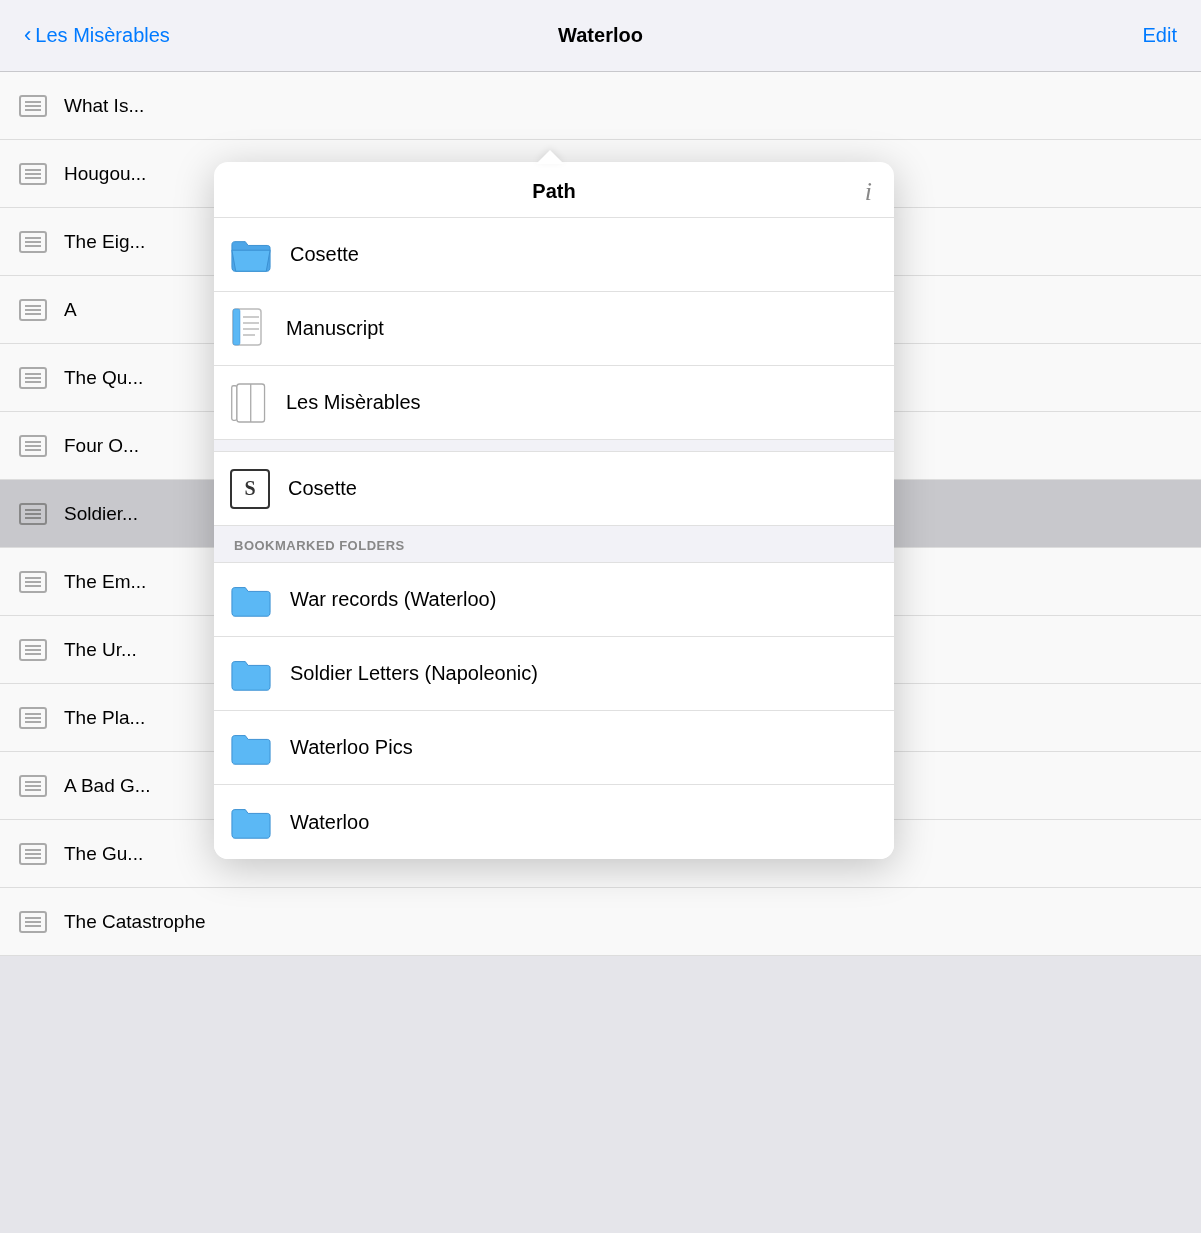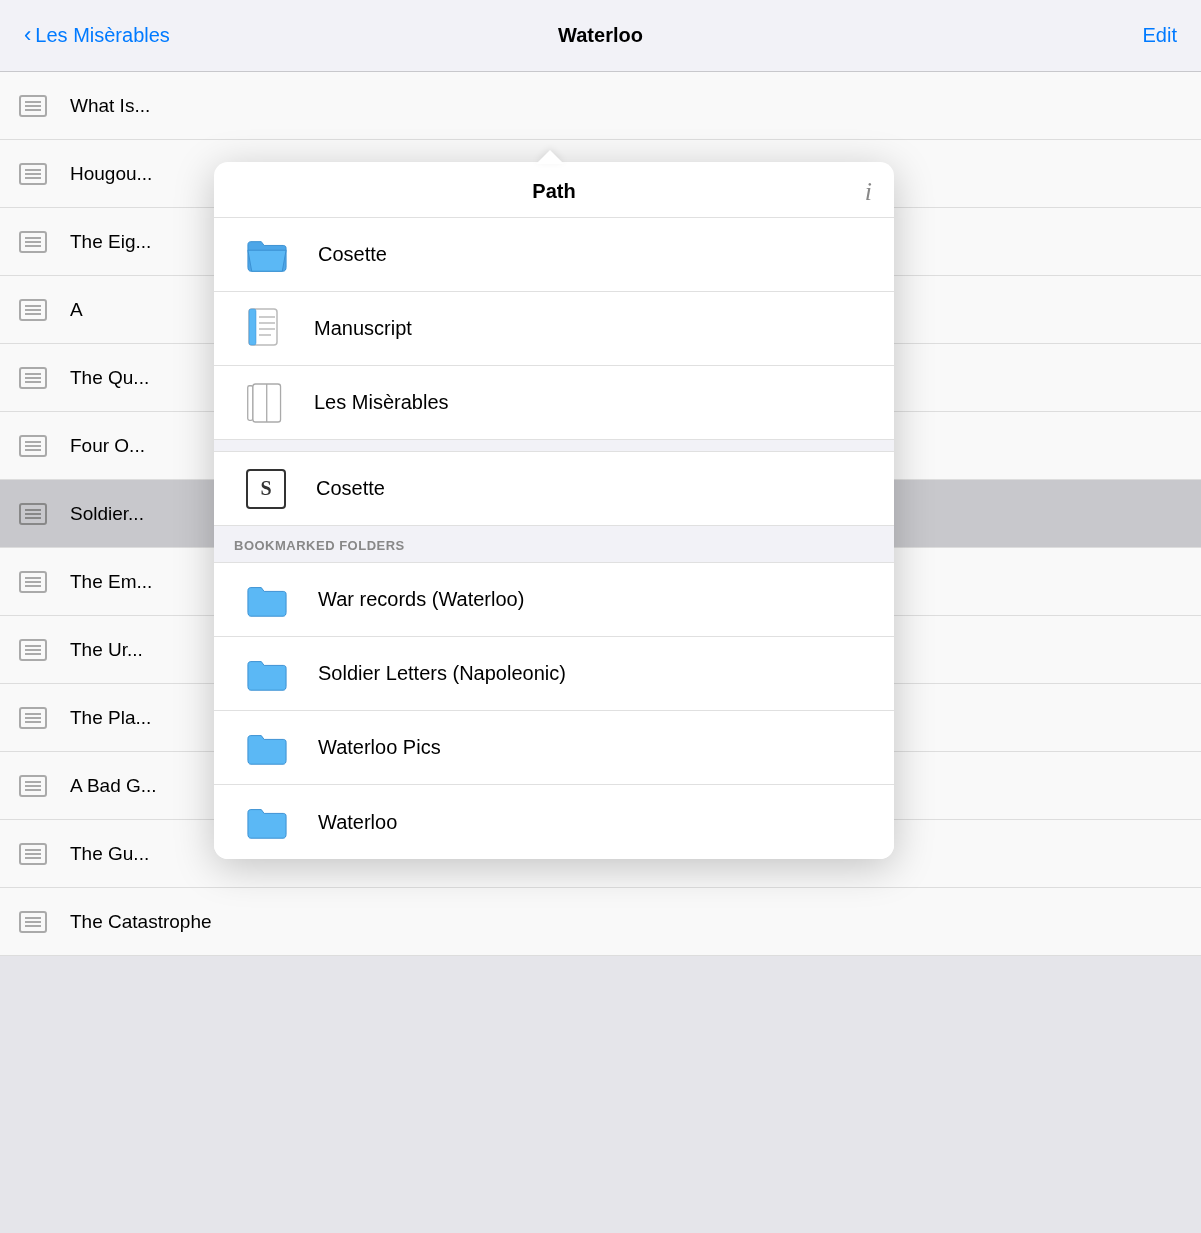--- a/index.html
+++ b/index.html
@@ -62,21 +62,21 @@
       position: relative;
     }
 
     .list-item {
       background: #f9f9f9;
       border-bottom: 1px solid #ddd;
       height: 68px;
       display: flex;
       align-items: center;
       padding: 0 18px;
-      gap: 22px;
+      gap: 16px;
     }
 
     .list-item.selected {
       background: #c8c8cc;
     }
 
     .list-item-text {
       font-size: 19px;
       color: #000;
     }
@@ -135,24 +135,24 @@
       font-size: 26px;
       color: #888;
       font-style: italic;
       font-family: Georgia, serif;
       cursor: pointer;
     }
 
     .popover-item {
       display: flex;
       align-items: center;
-      padding: 0 32px;
+      padding: 0 16px;
       height: 74px;
       border-bottom: 1px solid #e0e0e0;
-      gap: 30px;
+      gap: 18px;
       cursor: pointer;
       background: #fff;
     }
 
     .popover-item-label {
       font-size: 20px;
       color: #000;
     }
 
     

